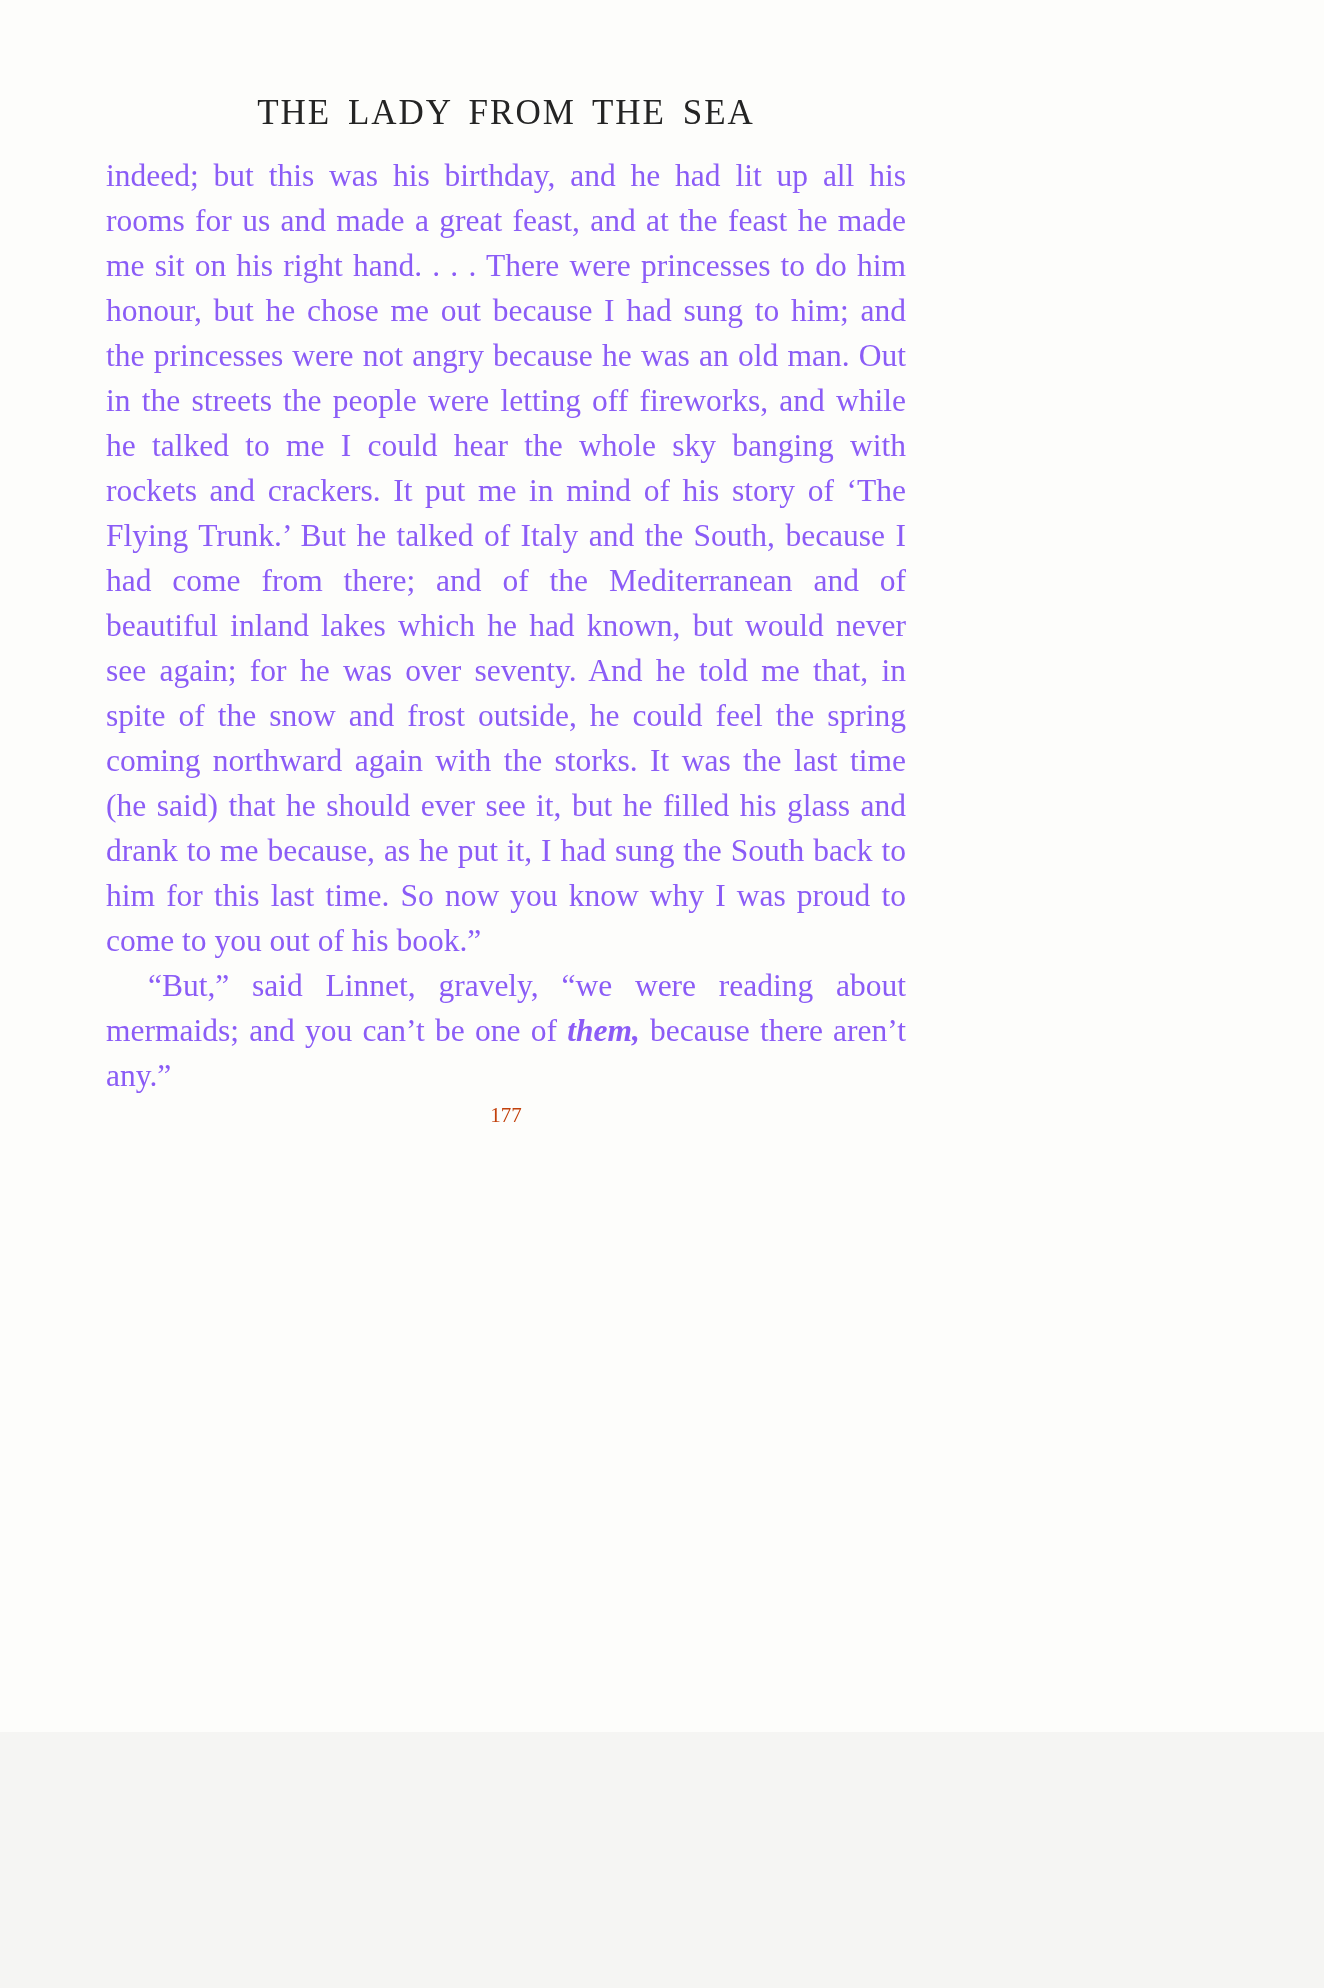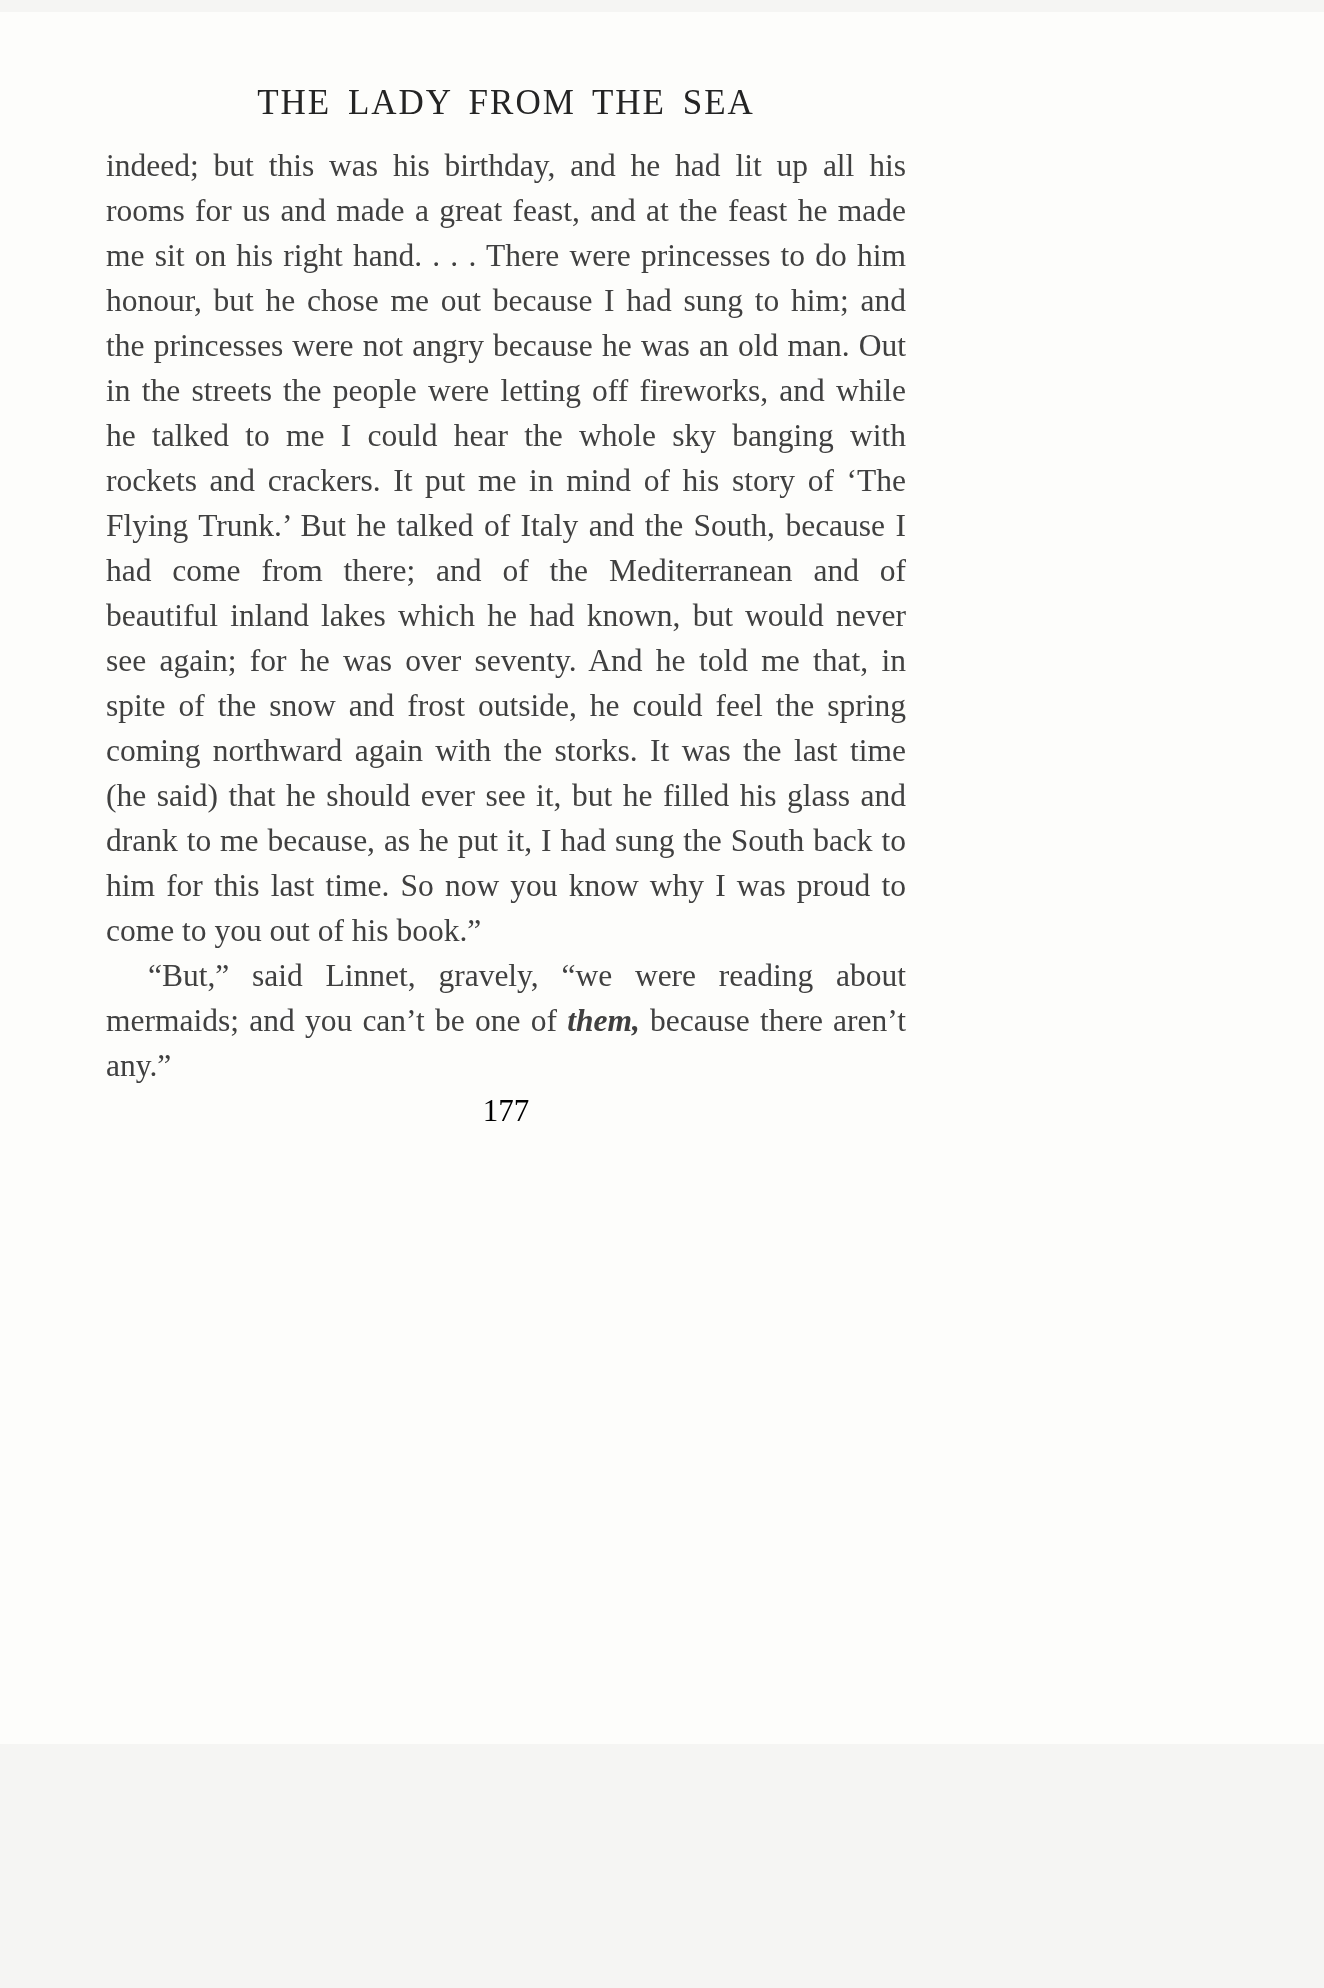--- a/index.html
+++ b/index.html
@@ -4,59 +4,59 @@
 <style>
   html, body {
     margin: 0;
     padding: 0;
     background: #f5f5f3;
   }
   .page {
     position: relative;
     width: 1324px;
     height: 1732px;
-    margin: 12px auto;
+    margin: 0 auto;
     background: #fdfdfb;
     color: #1b1b1b;
     font-family: "Liberation Serif", serif;
     box-sizing: border-box;
-    padding: 71px 0 0 106px;
+    padding: 93px 0 0 106px;
     overflow: hidden;
   }
   .text-col {
     width: 800px;
   }
   .running-head {
     text-align: center;
     font-size: 35px;
     letter-spacing: 2px;
     word-spacing: 6px;
     color: #242424;
     margin: 0 0 20px 0;
     white-space: nowrap;
   }
   .body-text p.para {
     margin: 0;
     font-size: 31.5px;
     line-height: 45px;
     text-align: justify;
     text-justify: inter-word;
-    color: #404040;
+    color: #8b5cf6;
   }
   .body-text p.para.indent {
     text-indent: 42px;
   }
   .body-text em {
     font-style: italic;
     font-weight: bold;
   }
   .page-number {
     text-align: center;
-    font-size: 31px;
-    color: #000000;
+    font-size: 21px;
+    color: #c2410c;
     margin-top: 5px;
     font-family: Liberation Serif, serif;
   }
 </style>
 </head>
 <body>
 
 <div class="page">
   <div class="text-col">
     <div class="running-head">THE LADY FROM THE SEA</div>

